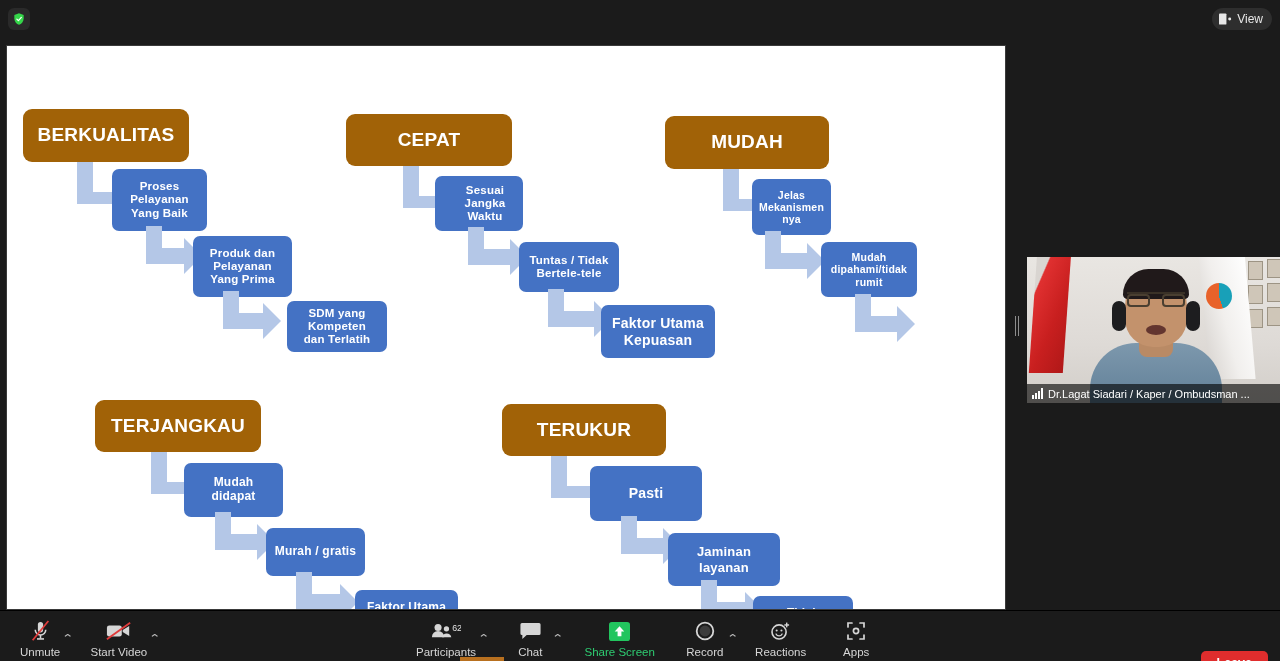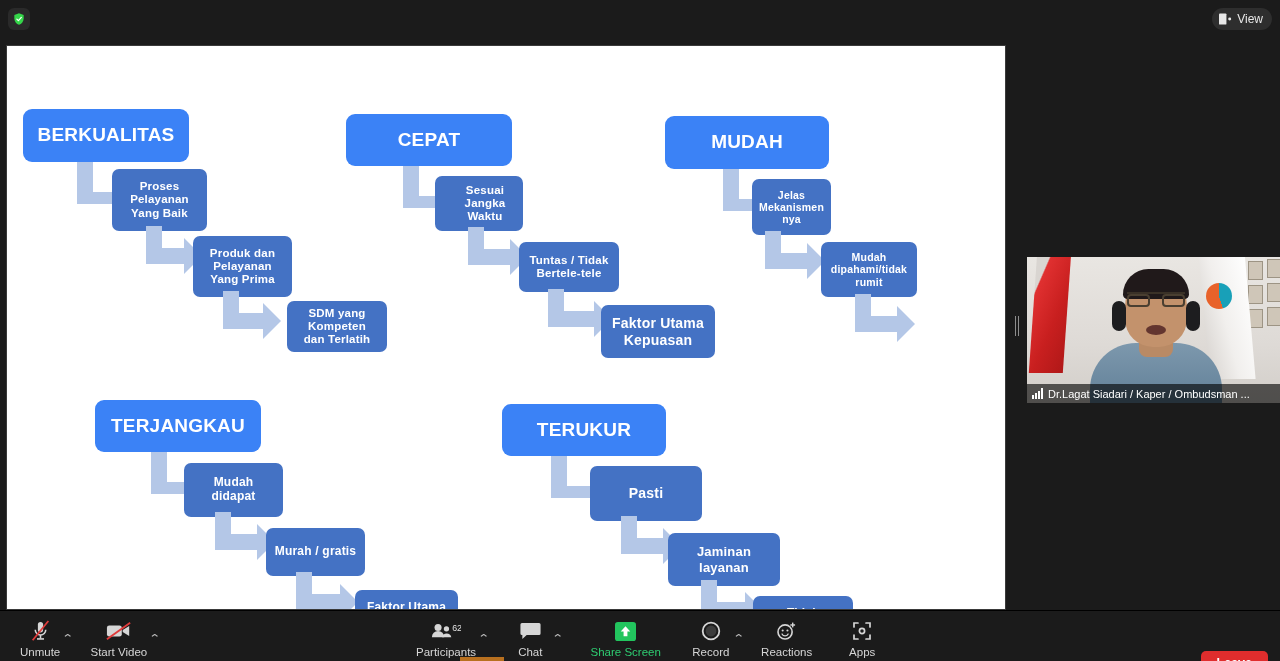--- a/index.html
+++ b/index.html
@@ -41,21 +41,21 @@
     display: flex; align-items: center; justify-content: center;
     text-align: center;
     color: #ffffff;
     font-weight: bold;
     line-height: 1.16;
     border-radius: 7px;
     padding: 2px 4px;
     white-space: pre-line;
     letter-spacing: .2px;
   }
-  .node.head { background: #3b82f6; border-radius: 9px; }
+  .node.head { background: #a16207; border-radius: 9px; }
   .node.sub  { background: #4472C4; }
 
   .conn { position: absolute; }
   .conn svg { display: block; }
 
   
   .vid-handle {
     position: absolute; left: 1014px; top: 315px;
     width: 6px; height: 22px;
     display: flex; gap: 2px; align-items: center; justify-content: center;
@@ -417,21 +417,21 @@
       <div class="tb-item" style="margin-left:18px;">
         <span class="tb-ic">
           <svg width="21" height="19" viewBox="0 0 22 20" aria-hidden="true">
             <path d="M2 1 H20 a1.6 1.6 0 0 1 1.6 1.6 V12 a1.6 1.6 0 0 1 -1.6 1.6 H7 L2.4 18 V13.6 H2 A1.6 1.6 0 0 1 0.4 12 V2.6 A1.6 1.6 0 0 1 2 1 Z" fill="#d6d6d6"></path>
           </svg>
         </span>
         <span class="tb-lb">Chat</span>
       </div>
       <span class="caret">⌃</span>
 
-      <div class="tb-item" style="margin-left:24px;">
+      <div class="tb-item" style="margin-left:18px;">
         <span class="tb-ic">
           <svg width="23" height="21" viewBox="0 0 24 22" aria-hidden="true">
             <rect x="1" y="1" width="22" height="20" rx="3" fill="#22c55e"></rect>
             <path d="M12 5.5 L17 11 H14 V16 H10 V11 H7 Z" fill="#ffffff"></path>
           </svg>
         </span>
         <span class="tb-lb green">Share Screen</span>
       </div>
 
       <div class="tb-item" style="margin-left:18px;">

